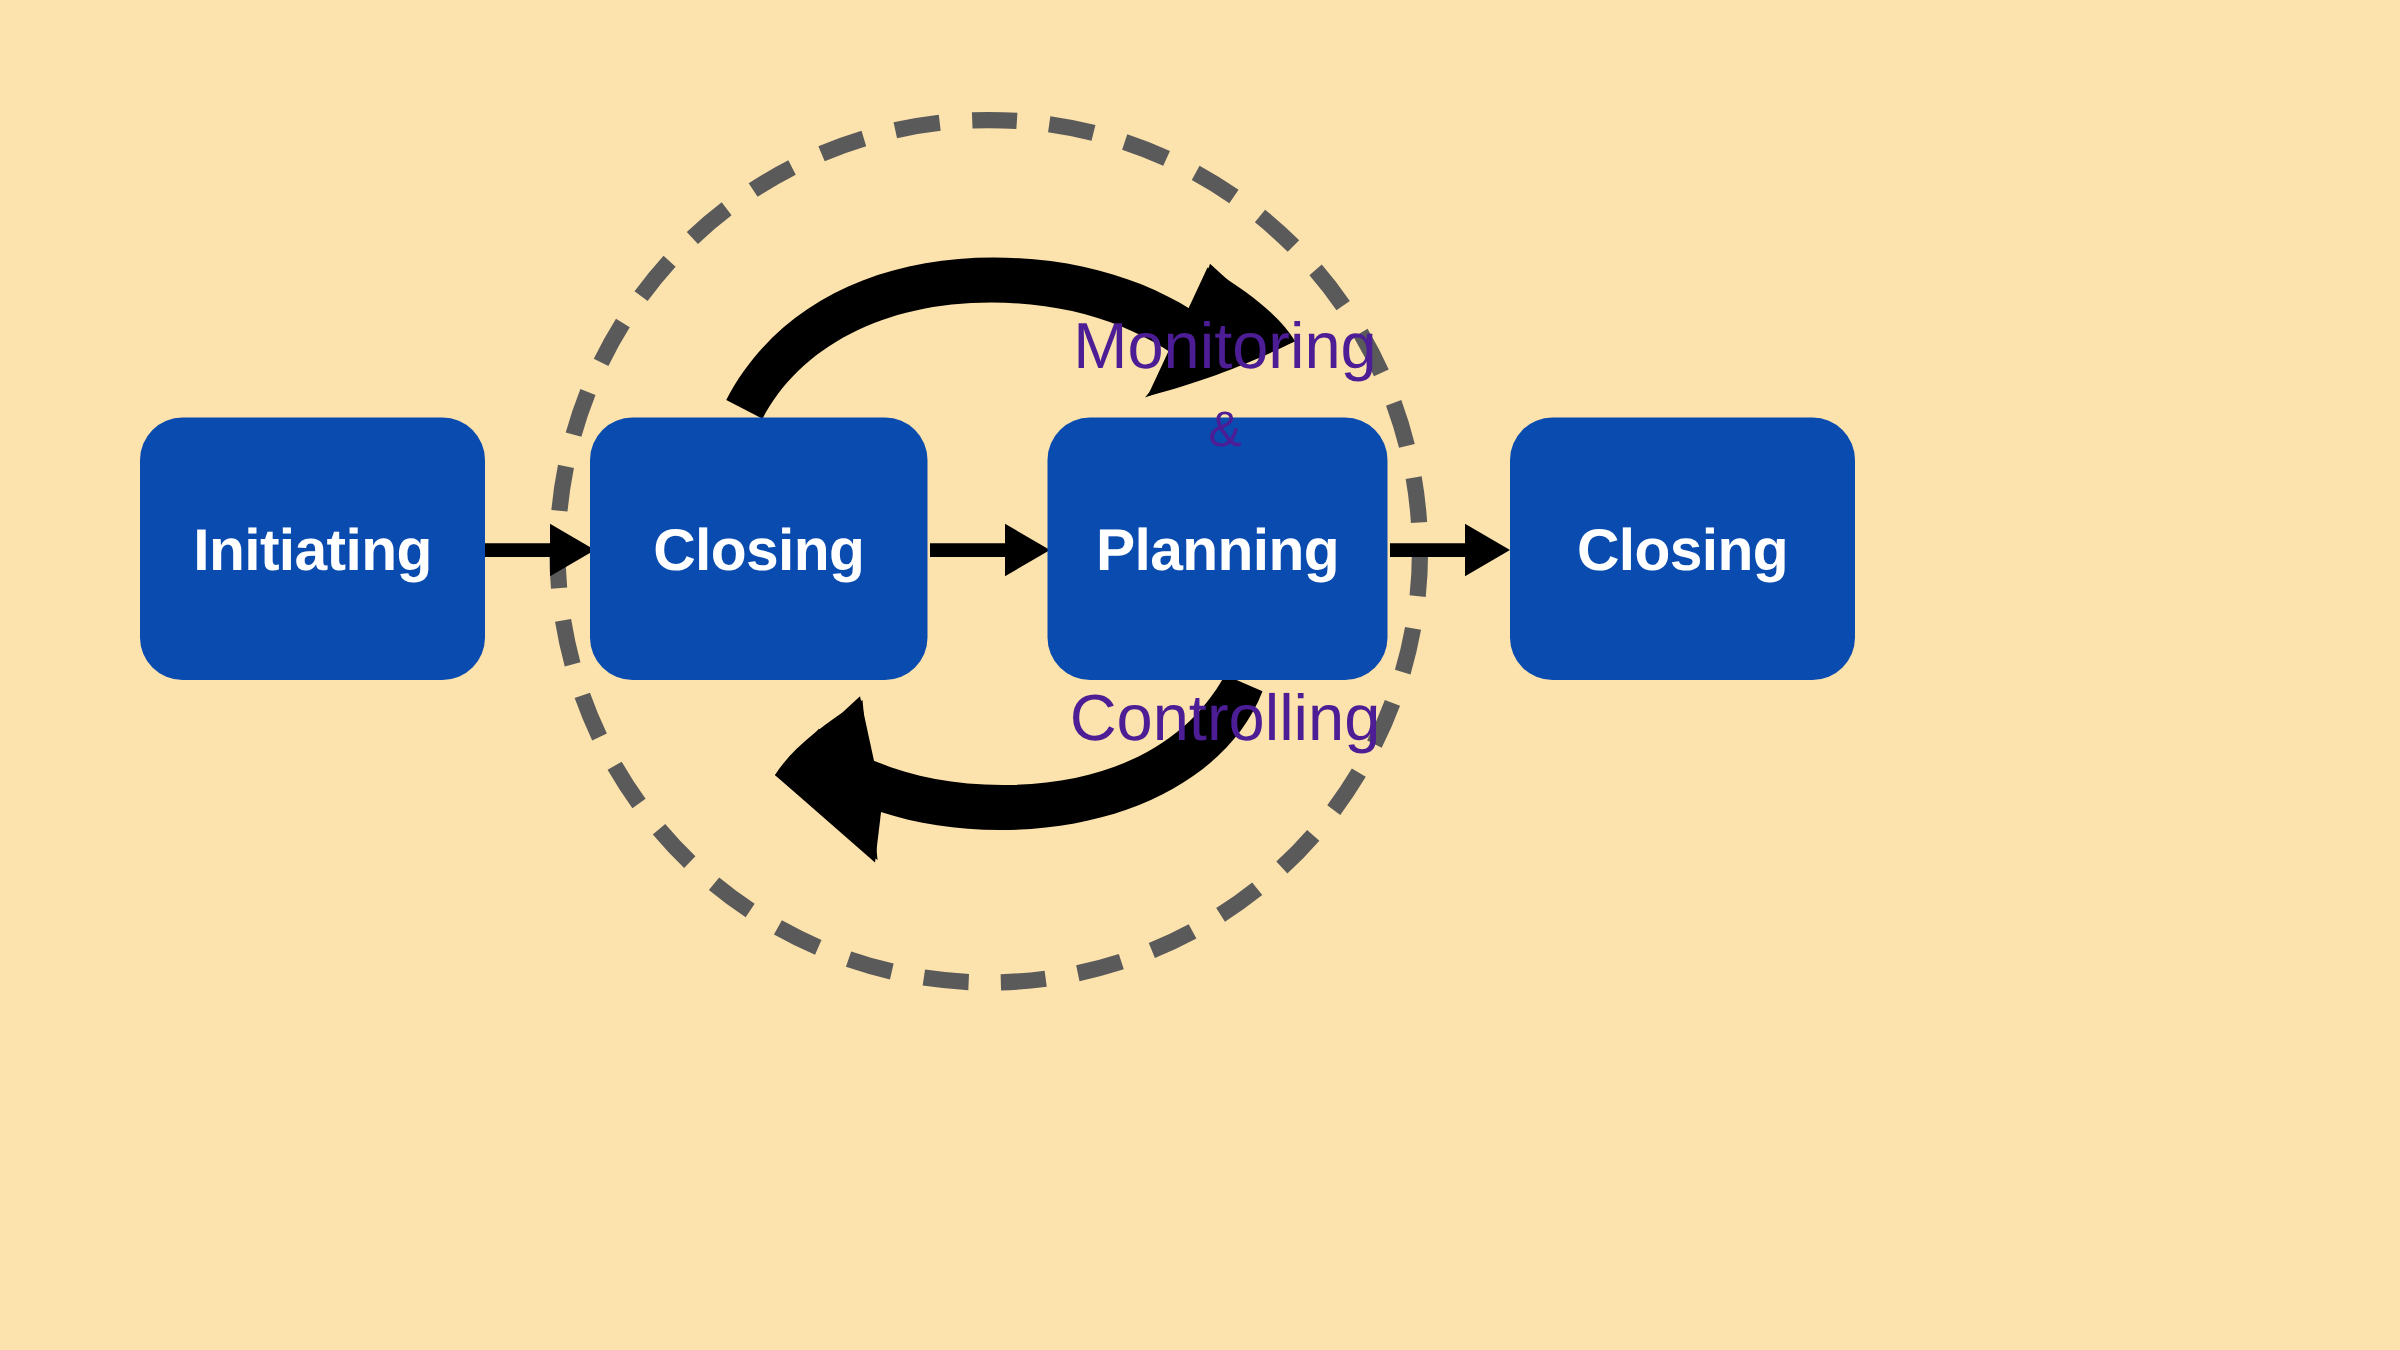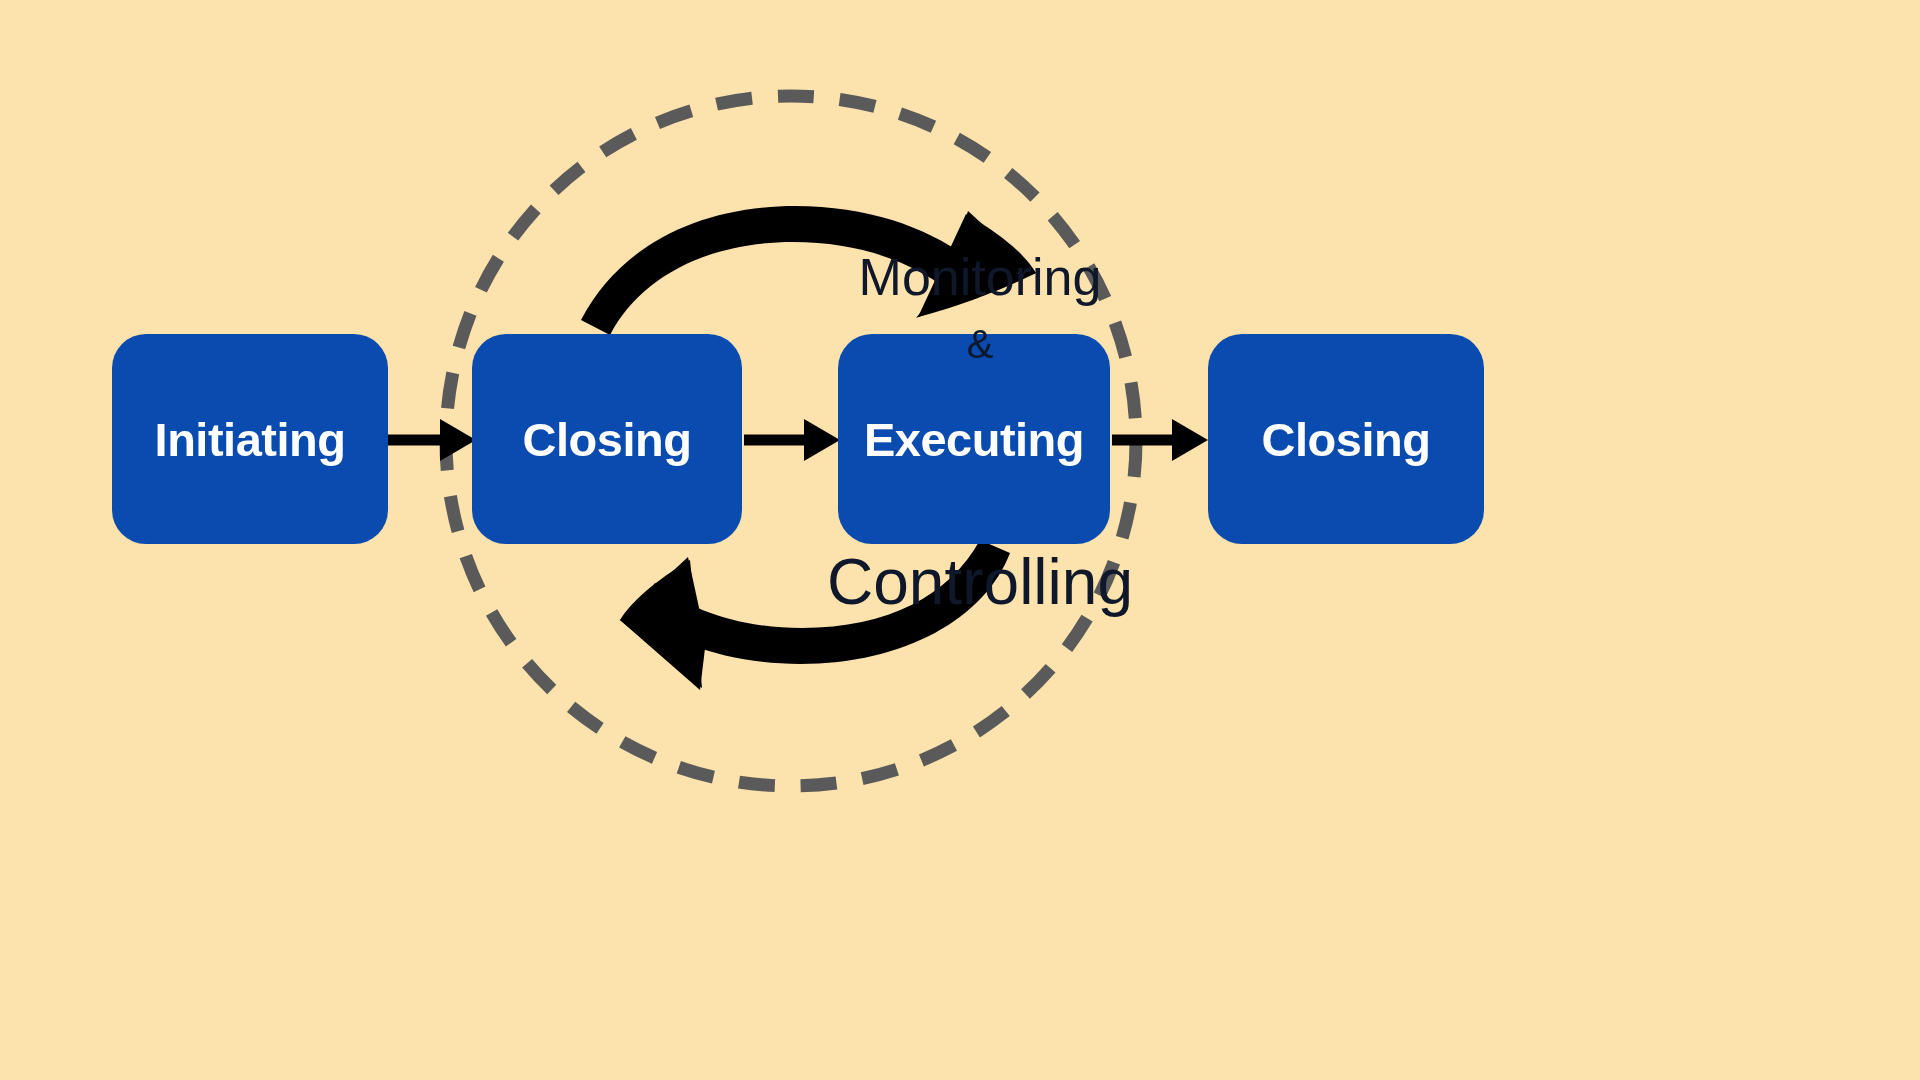--- a/index.html
+++ b/index.html
@@ -47,42 +47,42 @@
   #box-executing  { left: 838px;  top: 334px; width: 272px; height: 210px; }
   #box-closing    { left: 1208px; top: 334px; width: 276px; height: 210px; }
 
   #box-initiating .phase-label { font-size: 47px; }
   #box-planning   .phase-label { font-size: 47px; }
   #box-executing  .phase-label { font-size: 47px; }
   #box-closing    .phase-label { font-size: 47px; }
 
   .cycle-label {
     position: absolute;
-    color: #0f172a;
+    color: #4c1d95;
     font-family: "Liberation Sans", sans-serif;
     font-weight: 400;
     white-space: nowrap;
     text-align: center;
   }
   #label-monitoring {
     left: 0; right: 0;
     top: 247px;
     font-size: 52px;
     margin-left: 40px;
   }
   #label-ampersand {
     left: 0; right: 0;
     top: 322px;
     font-size: 40px;
     margin-left: 40px;
   }
   #label-controlling {
     left: 0; right: 0;
     top: 545px;
-    font-size: 64px;
+    font-size: 52px;
     margin-left: 40px;
   }
 </style>
 </head>
 <body>
 
 <div id="canvas">
 
   <svg id="diagram-svg" viewBox="0 0 1920 1080" xmlns="http://www.w3.org/2000/svg">
 
@@ -136,21 +136,21 @@
 
   <div class="phase-box" id="box-initiating">
     <span class="phase-label">Initiating</span>
   </div>
 
   <div class="phase-box" id="box-planning">
     <span class="phase-label">Closing</span>
   </div>
 
   <div class="phase-box" id="box-executing">
-    <span class="phase-label">Executing</span>
+    <span class="phase-label">Planning</span>
   </div>
 
   <div class="phase-box" id="box-closing">
     <span class="phase-label">Closing</span>
   </div>
 
   <div class="cycle-label" id="label-monitoring">Monitoring</div>
 
   <div class="cycle-label" id="label-ampersand">&amp;</div>
 

